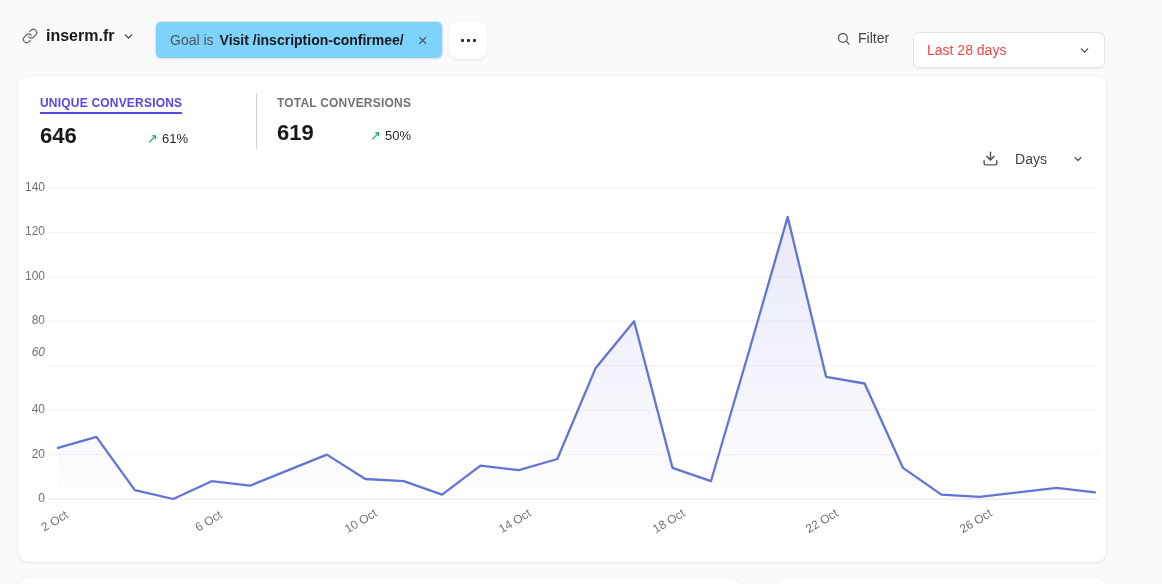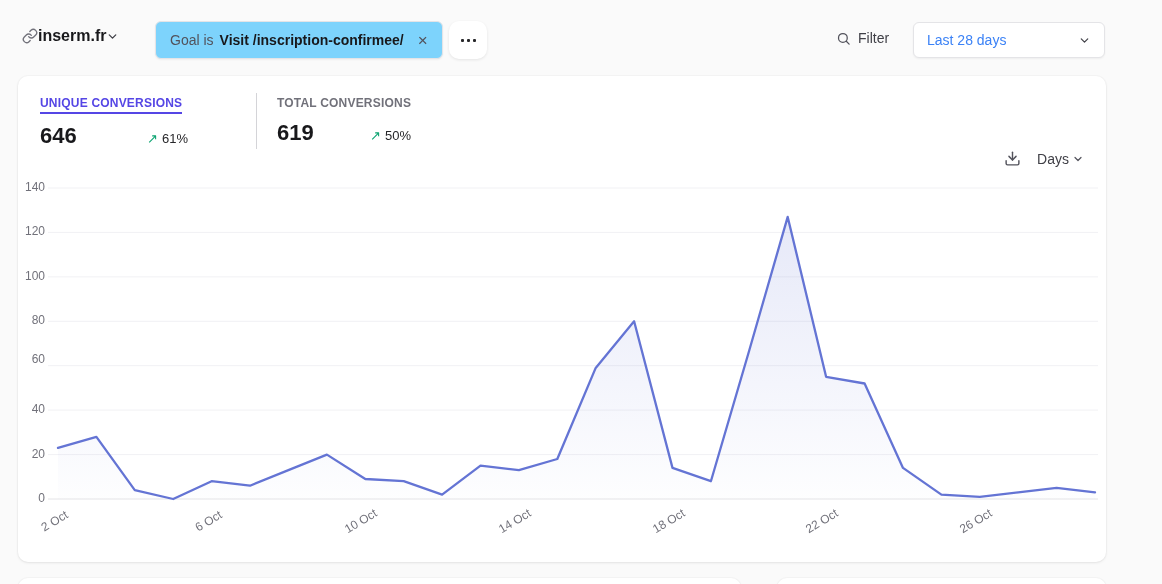--- a/index.html
+++ b/index.html
@@ -7,44 +7,44 @@
   body {
     font-family:"Liberation Sans",sans-serif;
     background:#fafafa;
     position:relative;
     overflow:hidden;
     color:#18181b;
   }
   .icon { display:inline-flex; align-items:center; justify-content:center; flex:none; }
 
   
-  .site-group { position:absolute; left:22px; top:27px; display:flex; align-items:center; gap:0; cursor:pointer; }
+  .site-group { position:absolute; left:22px; top:27px; display:flex; align-items:center; gap:8px; cursor:pointer; }
   .site-name { font-weight:bold; font-size:16px; color:#18181b; }
   .filter-pill {
     position:absolute; left:155px; top:21px; height:38px;
     background:#7dd3fc; border:1px solid #e4e4e7; border-radius:6px;
     box-shadow:0 1px 2px rgba(0,0,0,.05);
     display:flex; align-items:center; padding:0 14px; gap:6px;
     font-size:14px; color:#52525b; white-space:nowrap;
   }
   .filter-pill b { color:#18181b; }
   .pill-close { color:#52525b; font-size:17px; line-height:1; margin-left:8px; cursor:pointer; }
   .more-btn {
     position:absolute; left:449px; top:21px; width:38px; height:38px;
     background:#fff; border-radius:10px; box-shadow:0 1px 3px rgba(0,0,0,.09);
     display:flex; align-items:center; justify-content:center; gap:3px; cursor:pointer;
   }
   .more-btn span { width:3px; height:3px; background:#27272a; border-radius:1px; }
   .filter-search { position:absolute; left:836px; top:30px; display:flex; gap:7px; align-items:center; font-size:14px; color:#3f3f46; cursor:pointer; }
   .date-select {
-    position:absolute; left:913px; top:22px; width:192px; height:36px;
+    position:absolute; left:913px; top:32px; width:192px; height:36px;
     background:#fff; border:1px solid #e4e4e7; border-radius:6px;
     box-shadow:0 1px 2px rgba(0,0,0,.05);
     display:flex; align-items:center; justify-content:space-between;
-    padding:0 13px; font-size:14px; color:#3b82f6; cursor:pointer;
+    padding:0 13px; font-size:14px; color:#ef4444; cursor:pointer;
   }
 
   
   .card {
     position:absolute; left:18px; top:76px; width:1088px; height:486px;
     background:#fff; border-radius:10px;
     box-shadow:0 1px 3px rgba(0,0,0,.08), 0 0 0 1px rgba(0,0,0,.02);
   }
   .metrics { position:absolute; left:22px; top:17px; display:flex; }
   .metric { padding-right:20px; cursor:pointer; }
@@ -53,21 +53,21 @@
   .metric-m2 { width:175px;margin-left:48px; }
   .metric-label { font-size:12px; font-weight:bold; color:#71717a; letter-spacing:.2px; white-space:nowrap; }
   .metric.active .metric-label { color:#5546e5; border-bottom:2px solid #5546e5; padding-bottom:2px; display:inline-block; }
   .metric-row { display:flex; align-items:baseline; justify-content:space-between; margin-top:9px; }
   .metric-value { font-size:22px; font-weight:bold; color:#18181b; }
   .metric-change { font-size:13px; color:#27272a; display:flex; gap:4px; align-items:baseline; }
   .change-glyph-up { color:#0fa573; font-size:13px; }
   .change-glyph-flat { color:#3f3f46; font-weight:bold; font-size:13px; }
 
   .chart-controls { position:absolute; top:74px; right:22px; display:flex; align-items:center; gap:16px; color:#52525b; }
-  .interval { display:flex; align-items:center; gap:3px; font-size:14px; color:#3f3f46; cursor:pointer; }
+  .interval { display:flex; align-items:center; gap:25px; font-size:14px; color:#3f3f46; cursor:pointer; }
   .dl-btn { cursor:pointer; }
 
   .chart-wrap { position:absolute; left:0; top:0; width:100%; height:100%; }
   #chart-svg { position:absolute; left:30px; top:106px; }
   .ytick { position:absolute; width:40px; left:-13px; text-align:right; font-size:12px; color:#71717a; }
   .xtick { position:absolute; font-size:12px; color:#71717a; transform:translateX(-62%) rotate(-31deg); white-space:nowrap; }
 
   
   .bottom-card { position:absolute; top:578px; height:14px; background:#fff; border-radius:10px 10px 0 0; box-shadow:0 1px 3px rgba(0,0,0,.08), 0 0 0 1px rgba(0,0,0,.02); }
   .bottom-card.left { left:18px; width:723px; }
@@ -184,21 +184,21 @@
         <line x1="0" x2="1050" y1="94.9" y2="94.9" stroke="#f1f1f4" stroke-width="1"></line>
         <line x1="0" x2="1050" y1="50.4" y2="50.4" stroke="#f1f1f4" stroke-width="1"></line>
         <line x1="0" x2="1050" y1="6.0" y2="6.0" stroke="#f1f1f4" stroke-width="1"></line>
         <path d="M10.0,265.9 L48.4,254.8 L86.8,308.1 L125.2,317.0 L163.6,299.2 L202.0,303.7 L240.4,288.1 L278.9,272.6 L317.3,297.0 L355.7,299.2 L394.1,312.6 L432.5,283.7 L470.9,288.1 L509.3,277.0 L547.7,185.9 L586.1,139.3 L624.5,285.9 L662.9,299.2 L701.3,168.2 L739.7,34.9 L778.1,194.8 L816.6,201.5 L855.0,285.9 L893.4,312.6 L931.8,314.8 L970.2,310.3 L1008.6,305.9 L1047.0,310.3 L1047.0,317 L10.0,317 Z" fill="url(#ag)" stroke="none"></path>
         <polyline points="10.0,265.9 48.4,254.8 86.8,308.1 125.2,317.0 163.6,299.2 202.0,303.7 240.4,288.1 278.9,272.6 317.3,297.0 355.7,299.2 394.1,312.6 432.5,283.7 470.9,288.1 509.3,277.0 547.7,185.9 586.1,139.3 624.5,285.9 662.9,299.2 701.3,168.2 739.7,34.9 778.1,194.8 816.6,201.5 855.0,285.9 893.4,312.6 931.8,314.8 970.2,310.3 1008.6,305.9 1047.0,310.3" fill="none" stroke="#6474d4" stroke-width="2.3" stroke-linejoin="round" stroke-linecap="round"></polyline>
       </svg>
     <div id="yticks">
         <span class="ytick" style="top: 415px;">0</span>
         <span class="ytick" style="top: 370.571px;">20</span>
         <span class="ytick" style="top: 326.143px;">40</span>
-        <span class="ytick" style="top: 276px;">60</span>
+        <span class="ytick" style="top: 269px; font-style: italic;">60</span>
         <span class="ytick" style="top: 237.286px;">80</span>
         <span class="ytick" style="top: 192.857px;">100</span>
         <span class="ytick" style="top: 148.429px;">120</span>
         <span class="ytick" style="top: 104px;">140</span>
       </div>
     <div id="xticks">
         <span class="xtick" style="left: 40px; top: 438px;">2 Oct</span>
         <span class="xtick" style="left: 193.63px; top: 438px;">6 Oct</span>
         <span class="xtick" style="left: 347.259px; top: 438px;">10 Oct</span>
         <span class="xtick" style="left: 500.889px; top: 438px;">14 Oct</span>

